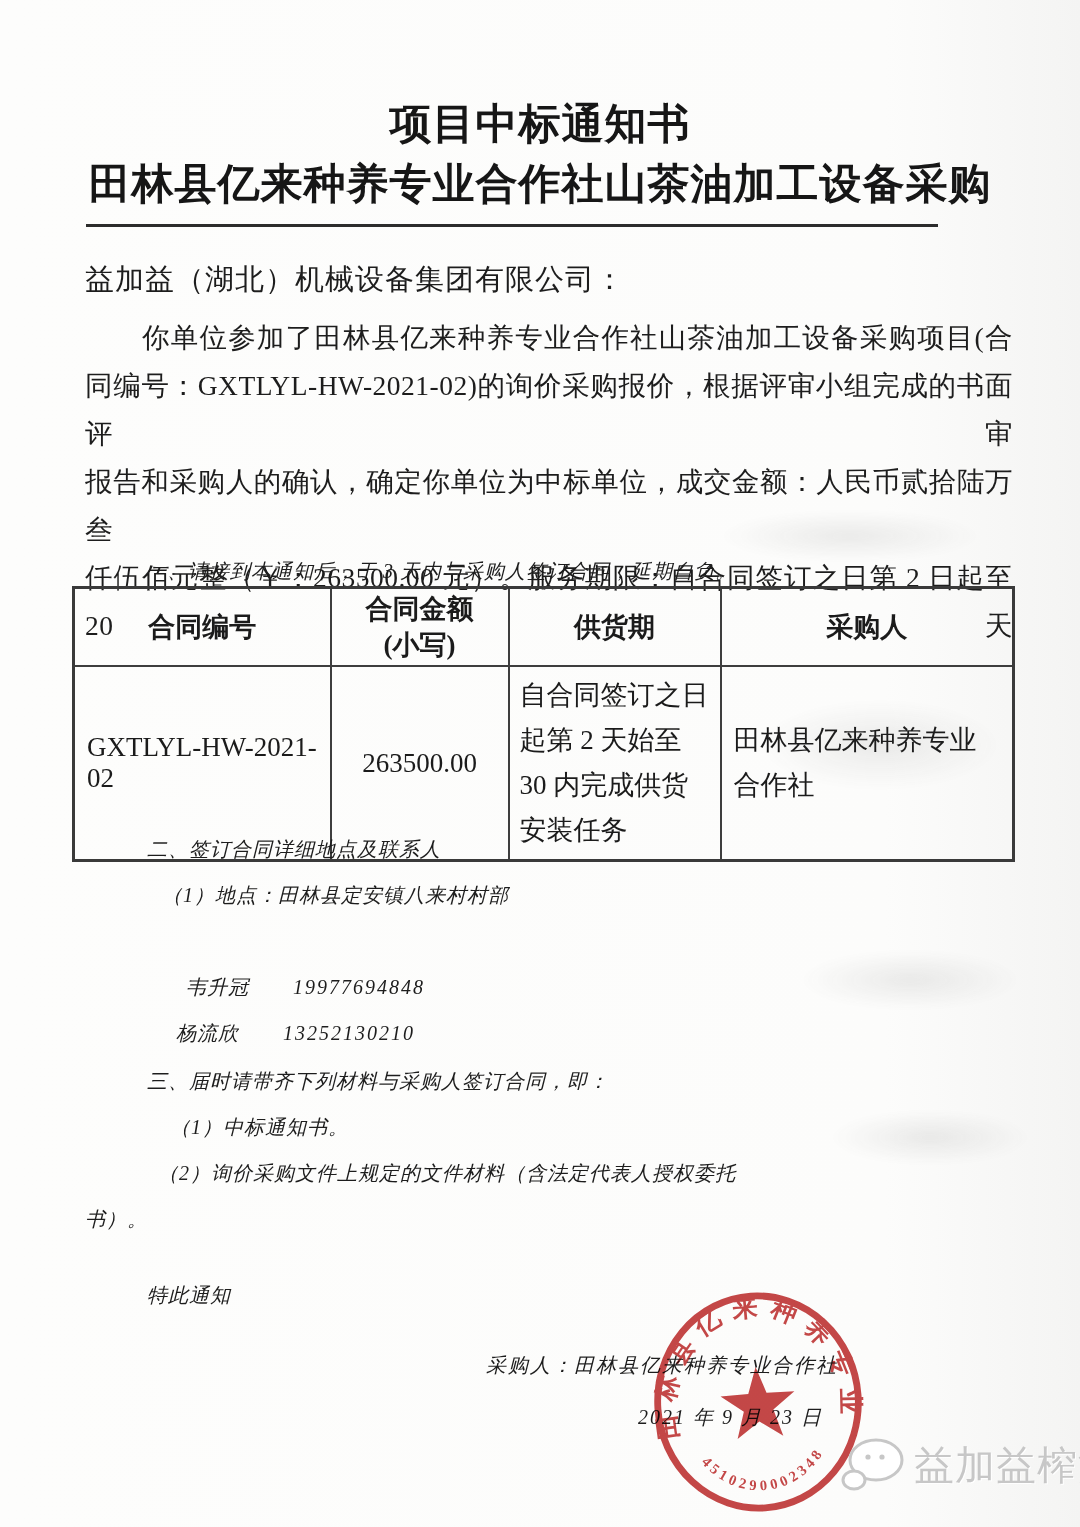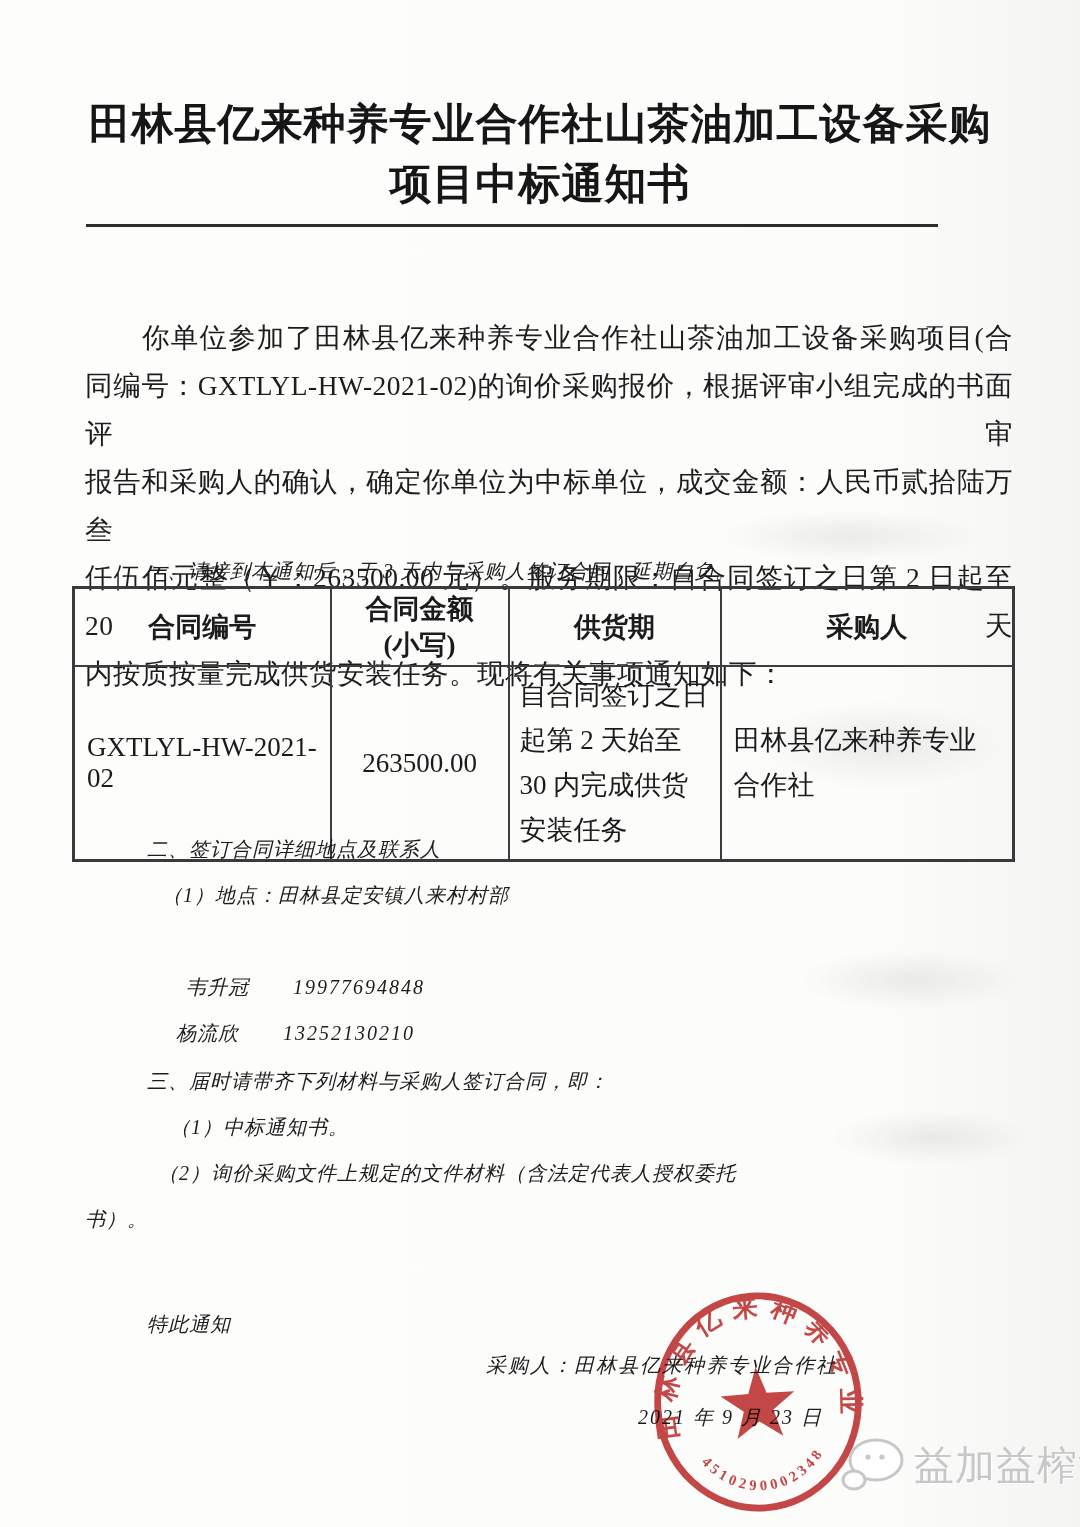--- a/index.html
+++ b/index.html
@@ -69,32 +69,32 @@
     background:radial-gradient(ellipse at center,rgba(60,60,60,.09),rgba(60,60,60,0) 70%);
     filter:blur(2px);
   }
 </style>
 </head>
 <body>
 
 <div class="page">
 
   <div class="title">
+    <div>项目中标通知书</div>
     <div>田林县亿来种养专业合作社山茶油加工设备采购</div>
-    <div>项目中标通知书</div>
   </div>
   <div class="rule"></div>
 
+  <div class="recipient">益加益（湖北）机械设备集团有限公司：</div>
 
   <div class="paragraph">
     <div class="pl first">你单位参加了田林县亿来种养专业合作社山茶油加工设备采购项目(合</div>
     <div class="pl">同编号：GXTLYL-HW-2021-02)的询价采购报价，根据评审小组完成的书面评审</div>
     <div class="pl">报告和采购人的确认，确定你单位为中标单位，成交金额：人民币贰拾陆万叁</div>
     <div class="pl">仟伍佰元整（￥：263500.00 元）。服务期限：自合同签订之日第 2 日起至 20 天</div>
-    <div class="pl last">内按质按量完成供货安装任务。现将有关事项通知如下：</div>
   </div>
 
   <div class="ln" style="top:552px;left:146px;">一、请接到本通知后，于 3 天内与采购人签订合同，延期自负。</div>
 
   <table class="contract">
     <colgroup>
         <col style="width:257px">
         <col style="width:178px">
         <col style="width:212px">
         <col style="width:293px">
@@ -133,21 +133,21 @@
     <span>韦升冠</span><span class="contact-phone">19977694848</span>
   </div>
   <div class="ln" style="top:1014px;left:176px;">
     <span>杨流欣</span><span class="contact-phone">13252130210</span>
   </div>
 
   <div class="ln" style="top:1062px;left:147px;">三、届时请带齐下列材料与采购人签订合同，即：</div>
   <div class="ln" style="top:1108px;left:170px;">（1）中标通知书。</div>
   <div class="ln" style="top:1154px;left:158px;text-align:right;">（2）询价采购文件上规定的文件材料（含法定代表人授权委托</div>
   <div class="ln" style="top:1200px;left:85px;">书）。</div>
-  <div class="ln" style="top:1305px;left:147px;">特此通知</div>
+  <div class="ln" style="top:1276px;left:147px;">特此通知</div>
 
   <div class="ln" style="top:1346px;left:486px;letter-spacing:2px;">采购人：田林县亿来种养专业合作社</div>
   <div class="ln" style="top:1398px;left:638px;letter-spacing:2px;">2021 年 9 月 23 日</div>
 
   <svg class="stamp" viewBox="0 0 230 236" aria-hidden="true">
     <defs>
       <path id="arcTop" d="M 34 156 A 86 95 0 1 1 196 156" fill="none"></path>
       <path id="arcBottom" d="M 50 172 A 80 88 0 0 0 180 172" fill="none"></path>
     </defs>
     <ellipse cx="115" cy="118" rx="103" ry="109" fill="none" stroke-width="7" stroke="#c23a3a"></ellipse>

